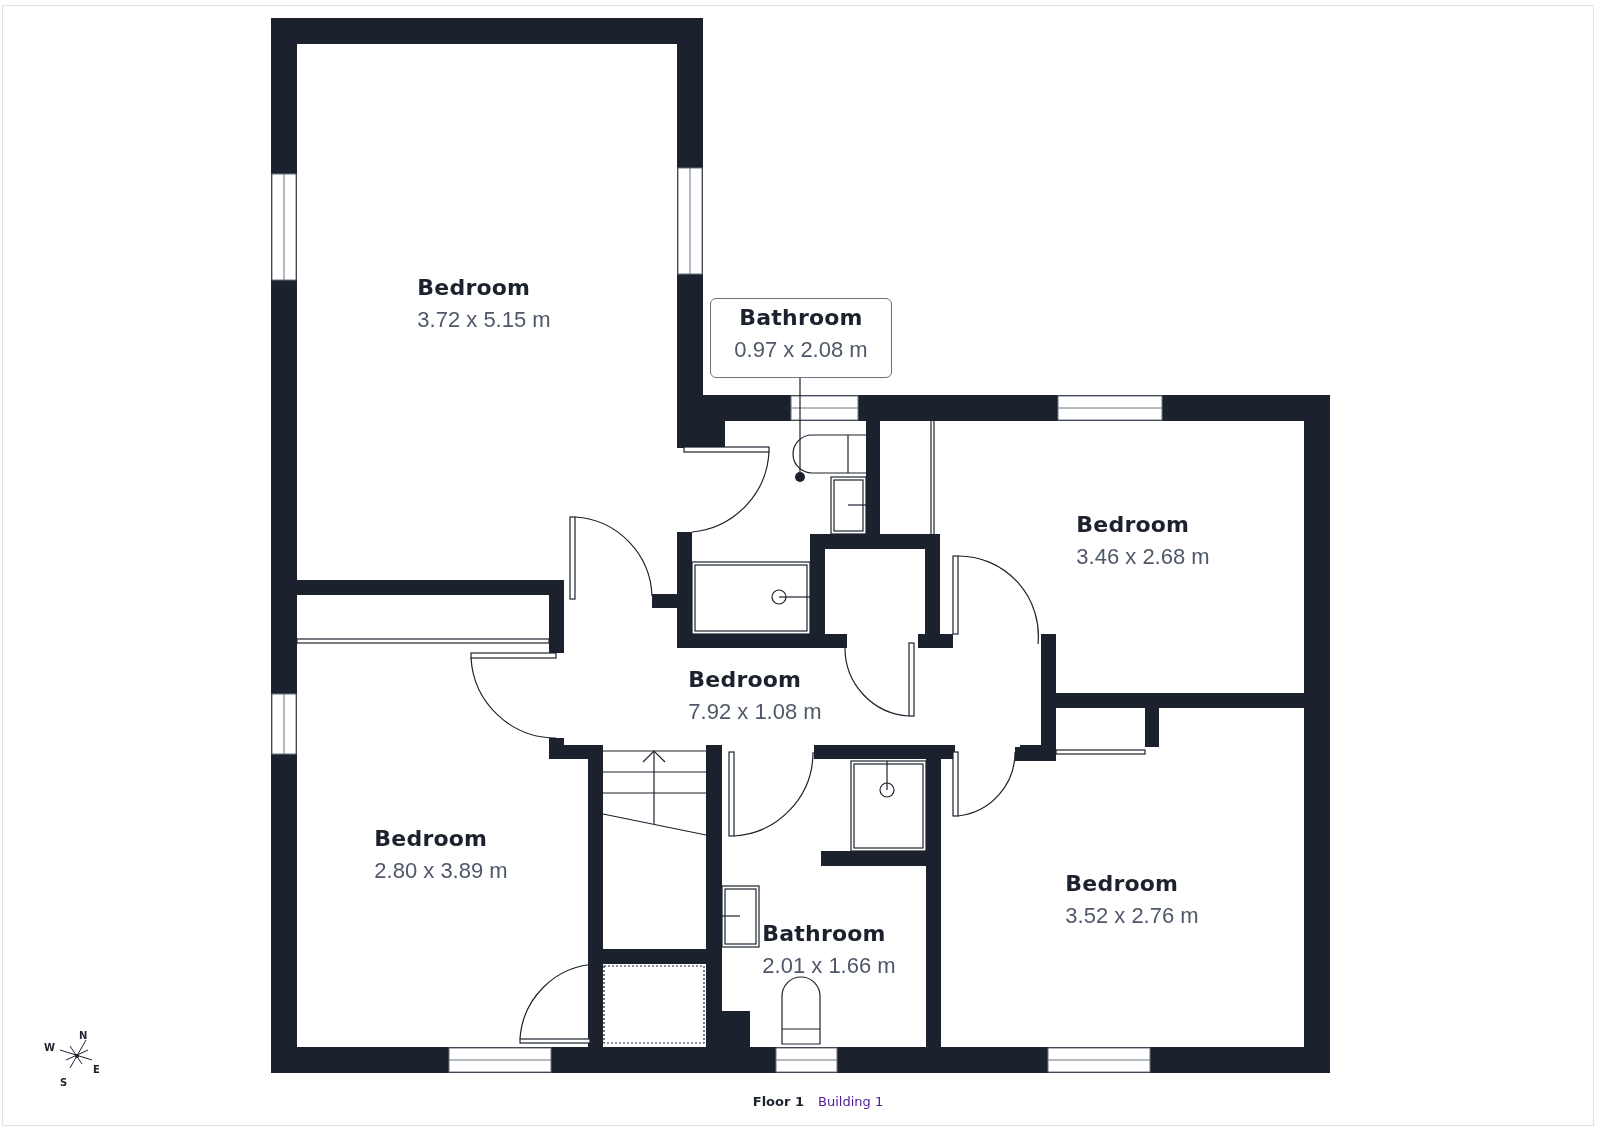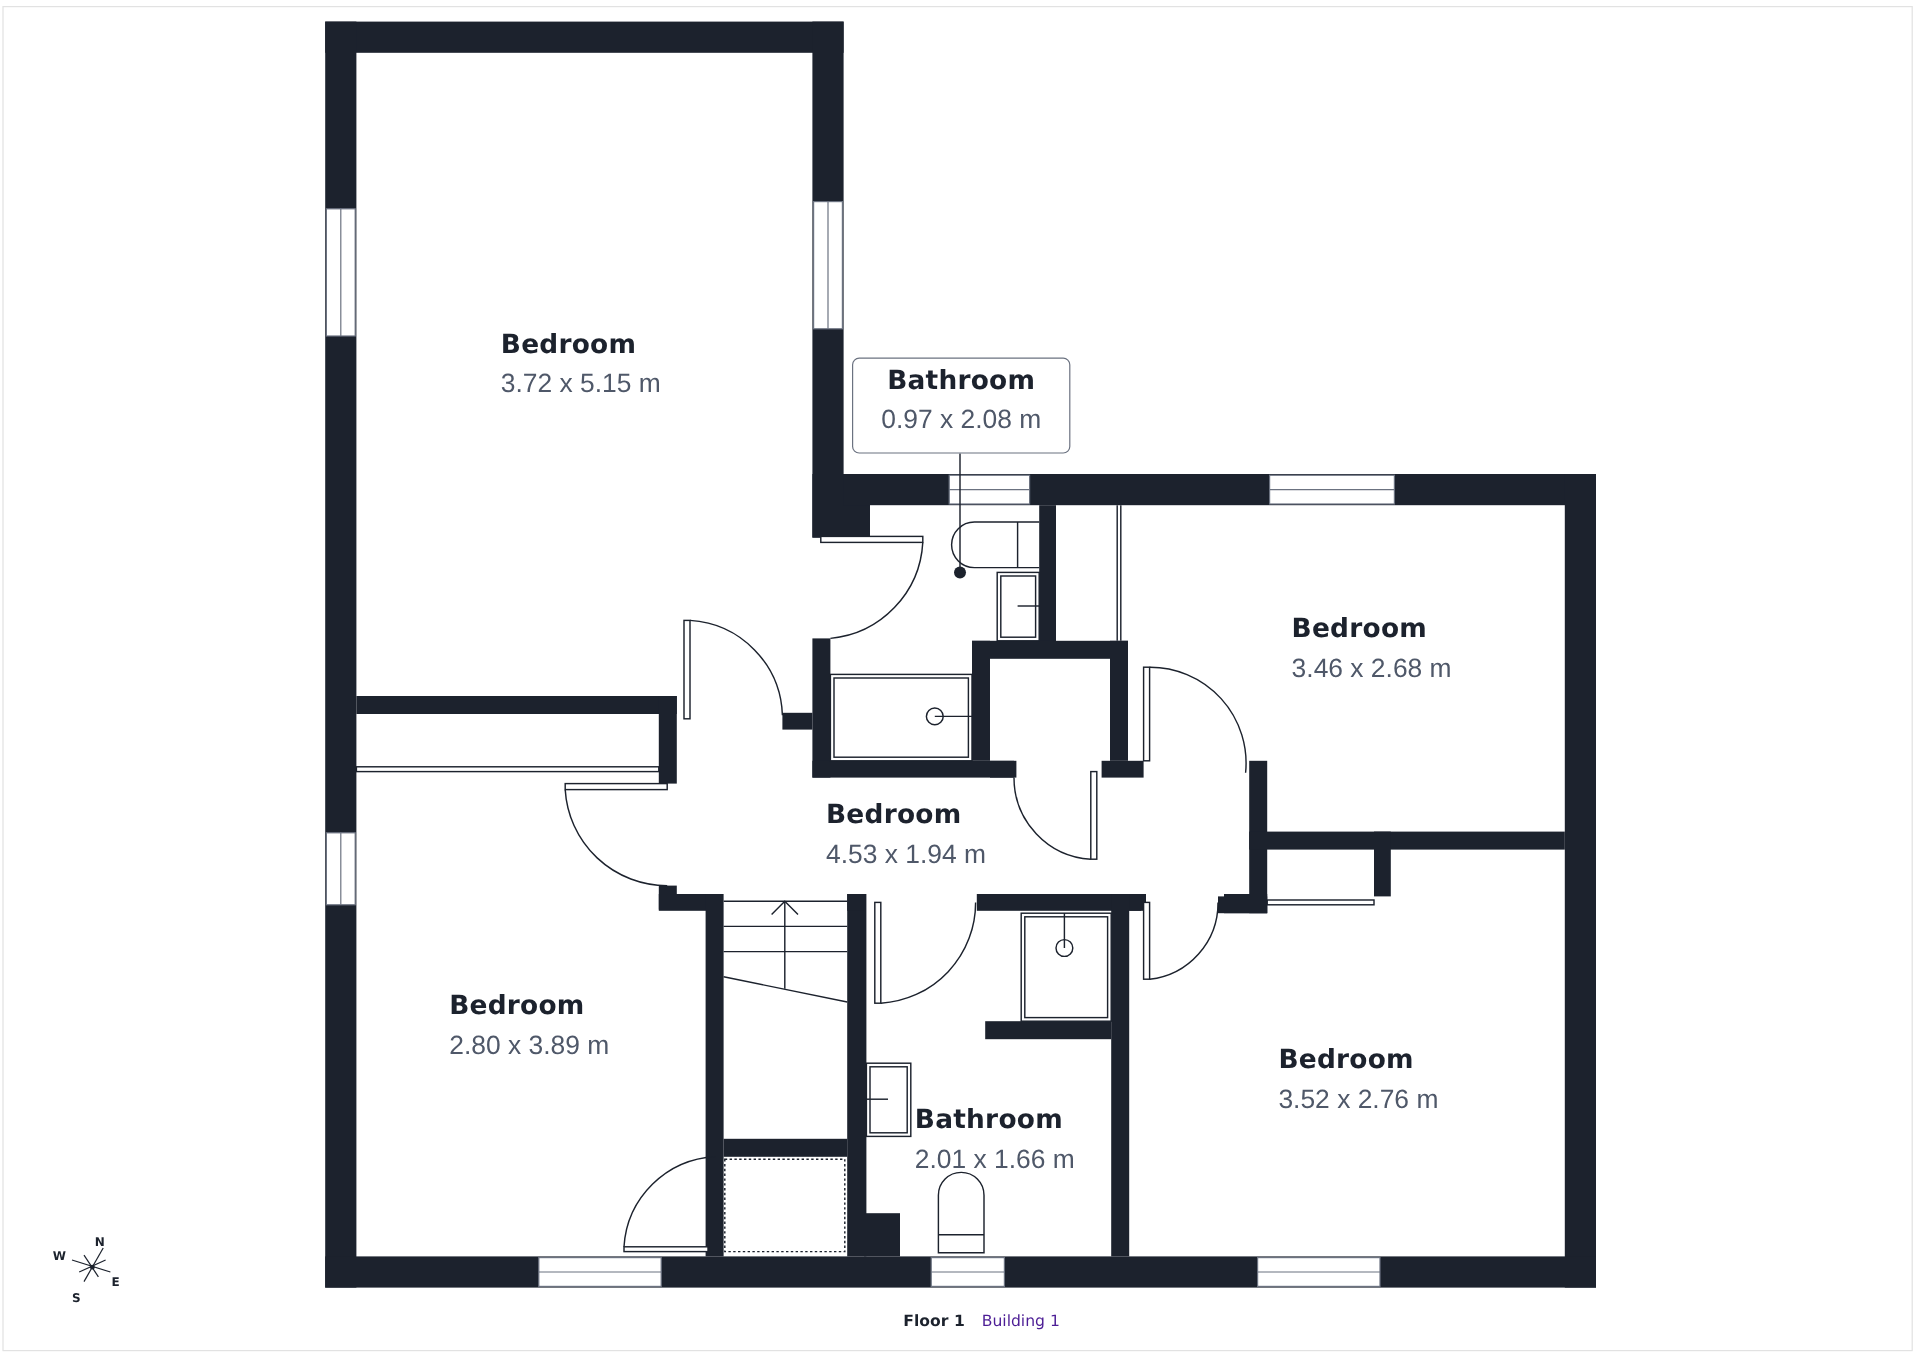--- a/index.html
+++ b/index.html
@@ -173,21 +173,21 @@
   <div class="room-dim">0.97 x 2.08 m</div>
 </div>
 
 <div class="room-label" style="left:1143px; top:510px;">
   <div class="room-name">Bedroom</div>
   <div class="room-dim">3.46 x 2.68 m</div>
 </div>
 
 <div class="room-label" style="left:755px; top:665px;">
   <div class="room-name">Bedroom</div>
-  <div class="room-dim">4.53 x 1.94 m</div>
+  <div class="room-dim">7.92 x 1.08 m</div>
 </div>
 
 <div class="room-label" style="left:441px; top:824px;">
   <div class="room-name">Bedroom</div>
   <div class="room-dim">2.80 x 3.89 m</div>
 </div>
 
 <div class="room-label" style="left:829px; top:919px;">
   <div class="room-name">Bathroom</div>
   <div class="room-dim">2.01 x 1.66 m</div>

